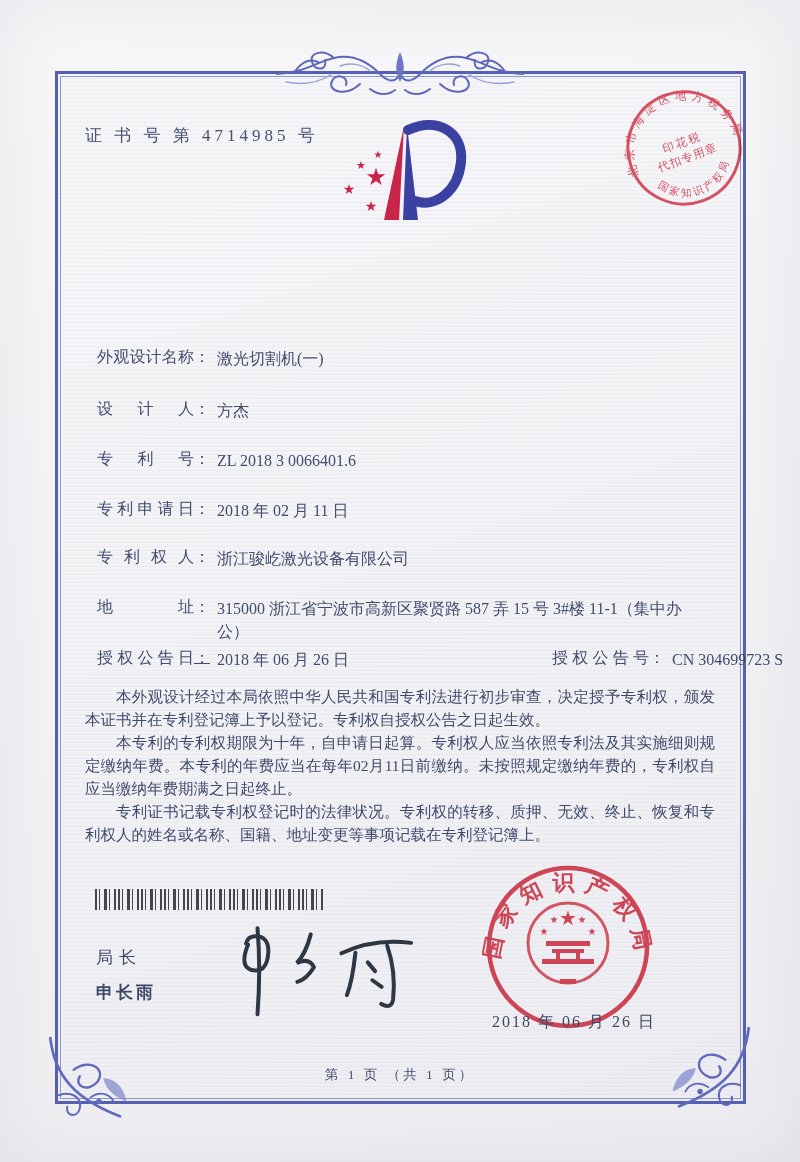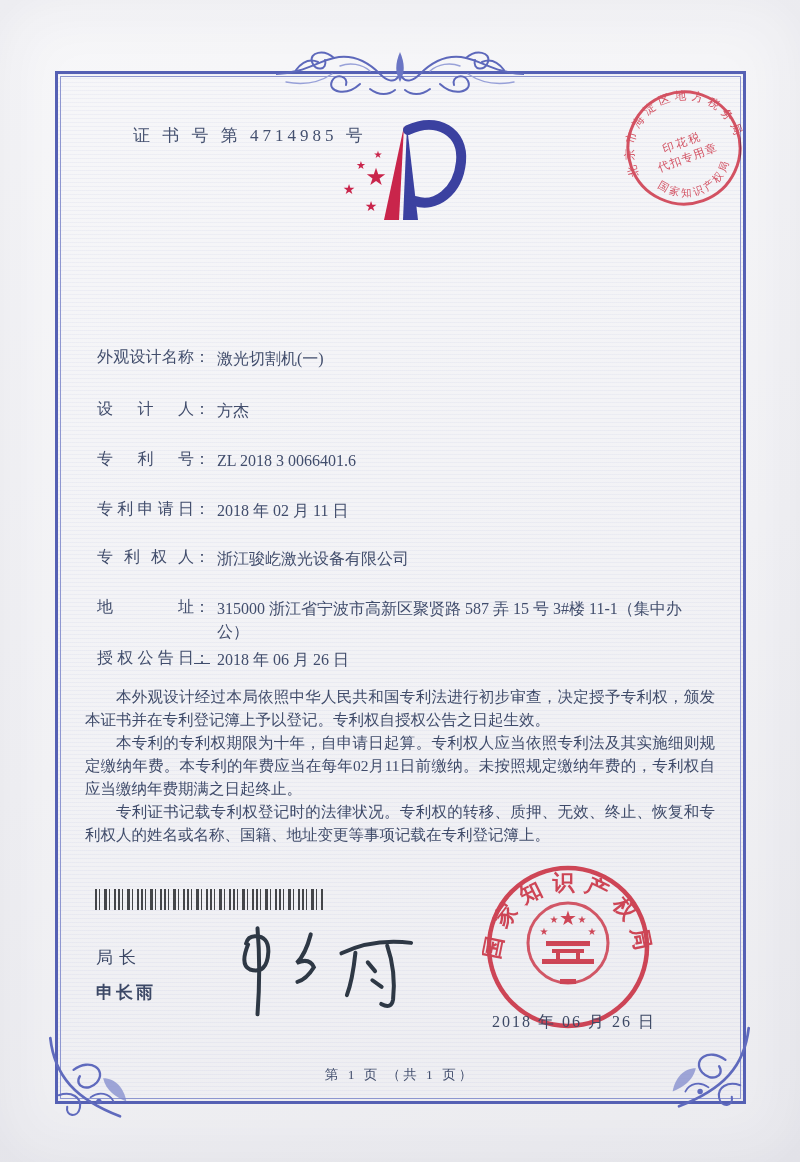--- a/index.html
+++ b/index.html
@@ -13,21 +13,21 @@
   
   .frame{
     position:absolute;left:55px;top:71px;width:685px;height:1027px;
     border:3px solid #5560b4;
     background:
       repeating-linear-gradient(180deg,rgba(130,140,205,.075) 0 1px,rgba(255,255,255,0) 1px 4px);
   }
   .frame-inner{position:absolute;inset:2px;border:1px solid #8d96d0;}
   .orn{position:absolute;pointer-events:none;}
   
-  .cert-no{position:absolute;left:85px;top:124px;font-size:17px;letter-spacing:4px;color:#44506f;margin-left:48px;}
+  .cert-no{position:absolute;left:85px;top:124px;font-size:17px;letter-spacing:4px;color:#44506f;}
   .title{position:absolute;left:0;top:235px;width:100%;text-align:center;
     font-size:38px;font-weight:bold;letter-spacing:7px;color:#323d58;}
   .row{position:absolute;left:97px;font-size:16px;color:#414d6c;}
   .f-label{display:inline-block;width:97px;text-align:justify;text-align-last:justify;vertical-align:top;}
   .f-colon{vertical-align:top;}
   .f-value{display:inline-block;margin-left:7px;vertical-align:top;line-height:23px;}
   .addr .f-value{width:480px;}
   .grant-right{position:absolute;left:455px;top:0;white-space:nowrap;}
   .grant-right .f-label{width:97px;}
   .paras{position:absolute;left:85px;top:685px;width:630px;
@@ -158,20 +158,23 @@
     <span class="f-label">专利权人</span><span class="f-colon">：</span><span class="f-value">浙江骏屹激光设备有限公司</span>
   </div>
   <div class="row addr" style="top:597px;">
     <span class="f-label">地址</span><span class="f-colon">：</span><span class="f-value">315000 浙江省宁波市高新区聚贤路 587 弄 15 号 3#楼 11-1（集中办公）</span>
   </div>
 
   <div class="row" style="top:648px;width:620px;text-decoration:underline;">
     <span>
       <span class="f-label">授权公告日</span><span class="f-colon">：</span><span class="f-value">2018 年 06 月 26 日</span>
     </span>
+    <span class="grant-right">
+      <span class="f-label">授权公告号</span><span class="f-colon">：</span><span class="f-value">CN 304699723 S</span>
+    </span>
   </div>
 
   <div class="paras">
     <p>本外观设计经过本局依照中华人民共和国专利法进行初步审查，决定授予专利权，颁发本证书并在专利登记簿上予以登记。专利权自授权公告之日起生效。</p>
     <p>本专利的专利权期限为十年，自申请日起算。专利权人应当依照专利法及其实施细则规定缴纳年费。本专利的年费应当在每年02月11日前缴纳。未按照规定缴纳年费的，专利权自应当缴纳年费期满之日起终止。</p>
     <p>专利证书记载专利权登记时的法律状况。专利权的转移、质押、无效、终止、恢复和专利权人的姓名或名称、国籍、地址变更等事项记载在专利登记簿上。</p>
   </div>
 
   <div class="barcode"></div>
 

